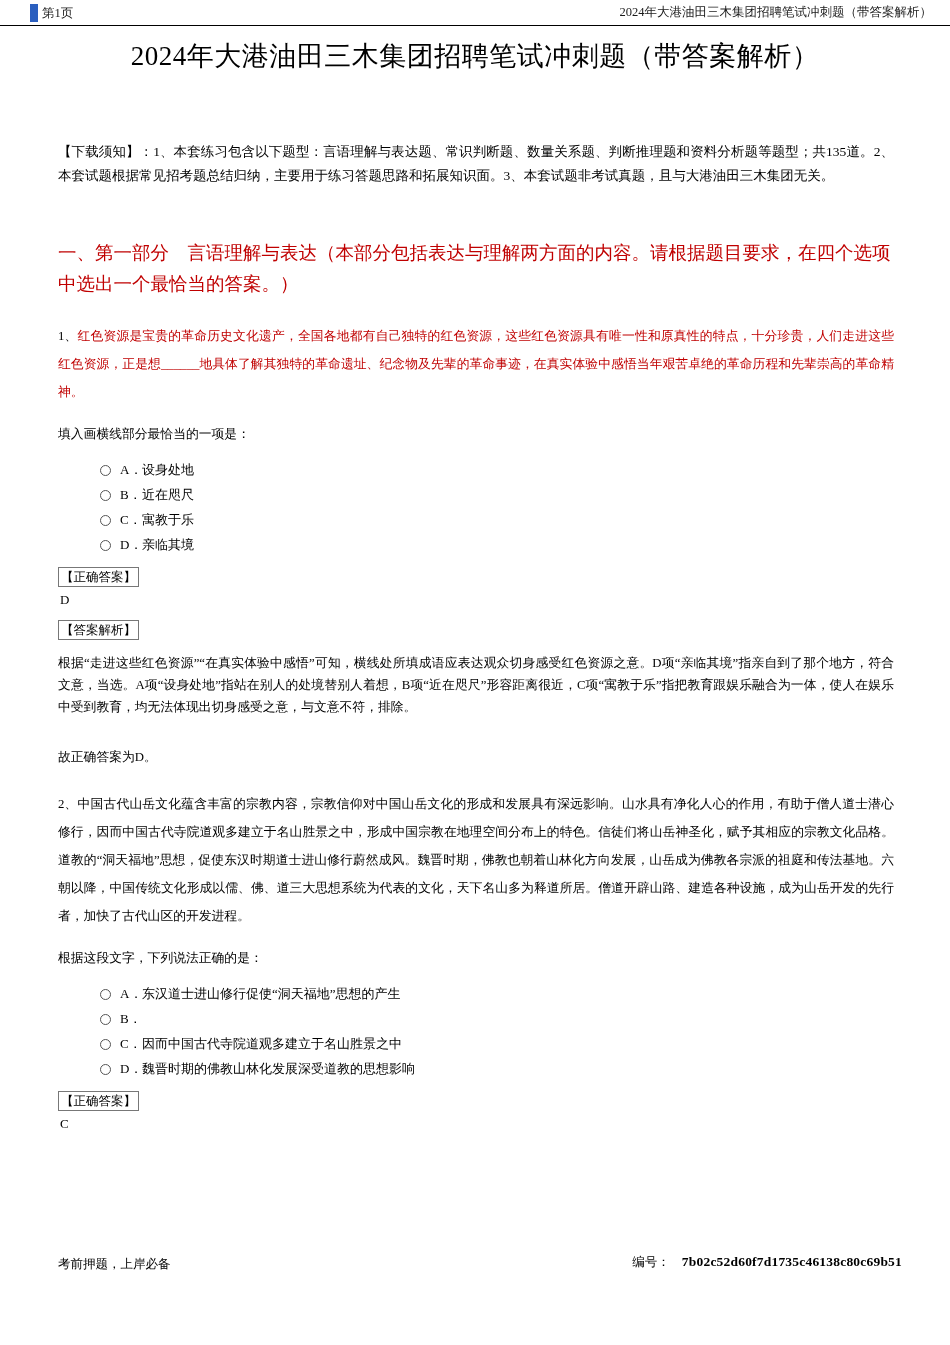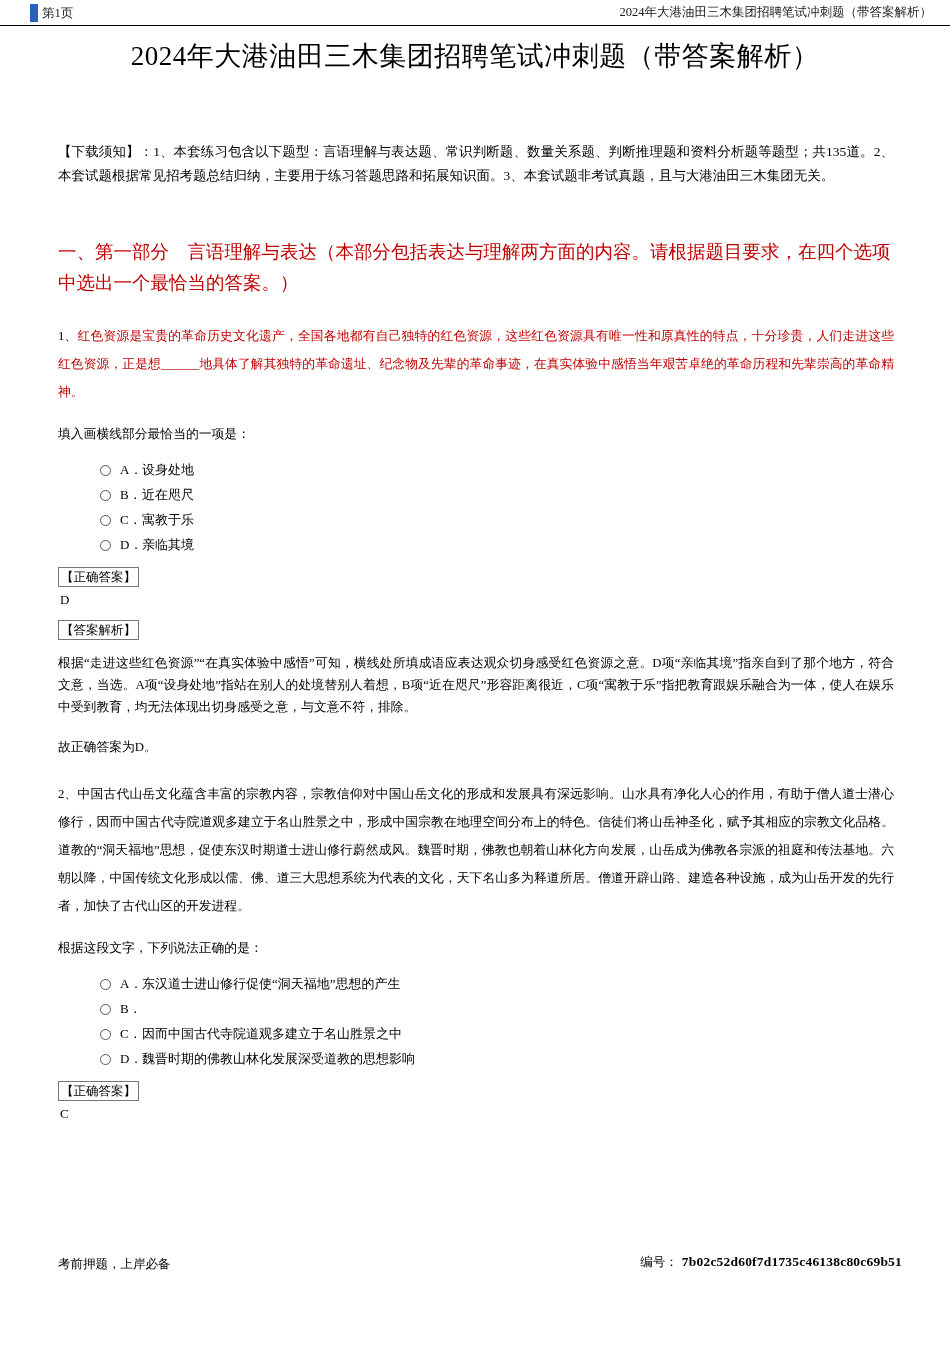--- a/index.html
+++ b/index.html
@@ -80,21 +80,21 @@
     font-size: 13.5px;
     line-height: 24px;
     text-align: justify;
     color: #000;
   }
   .section-heading {
     margin-top: 50px;
     font-size: 18.5px;
     line-height: 31px;
     color: #c00000;
-    font-family: Liberation Mono, monospace;
+    font-family: Liberation Serif, serif;
   }
   .q-block {
     margin-top: 22px;
   }
   .q-stem {
     font-size: 12.8px;
     line-height: 28px;
     text-align: justify;
     color: #000;
   }
@@ -145,21 +145,21 @@
     margin-top: 3px;
     margin-left: 2px;
   }
   .explain {
     margin-top: 12px;
     font-size: 12.8px;
     line-height: 22px;
     text-align: justify;
   }
   .explain-tail {
-    margin-top: 18px;
+    margin-top: 28px;
     font-size: 12.8px;
     line-height: 22px;
   }
   .source-line {
     margin-top: 16px;
     font-size: 12.8px;
     line-height: 22px;
   }
   
   .footer {
@@ -184,21 +184,21 @@
     color: #000;
     display: flex;
     align-items: baseline;
     text-align: right;
   }
   .footer-code {
     font-family: "Liberation Serif", serif;
     font-weight: bold;
     font-size: 13.5px;
     letter-spacing: 0.2px;
-    margin-left: 4px;
+    margin-left: 12px;
   }
 </style>
 </head>
 <body>
 
 <div class="page">
 
   <div class="header">
     <div class="header-accent"></div>
     <span class="header-left">第1页</span>

